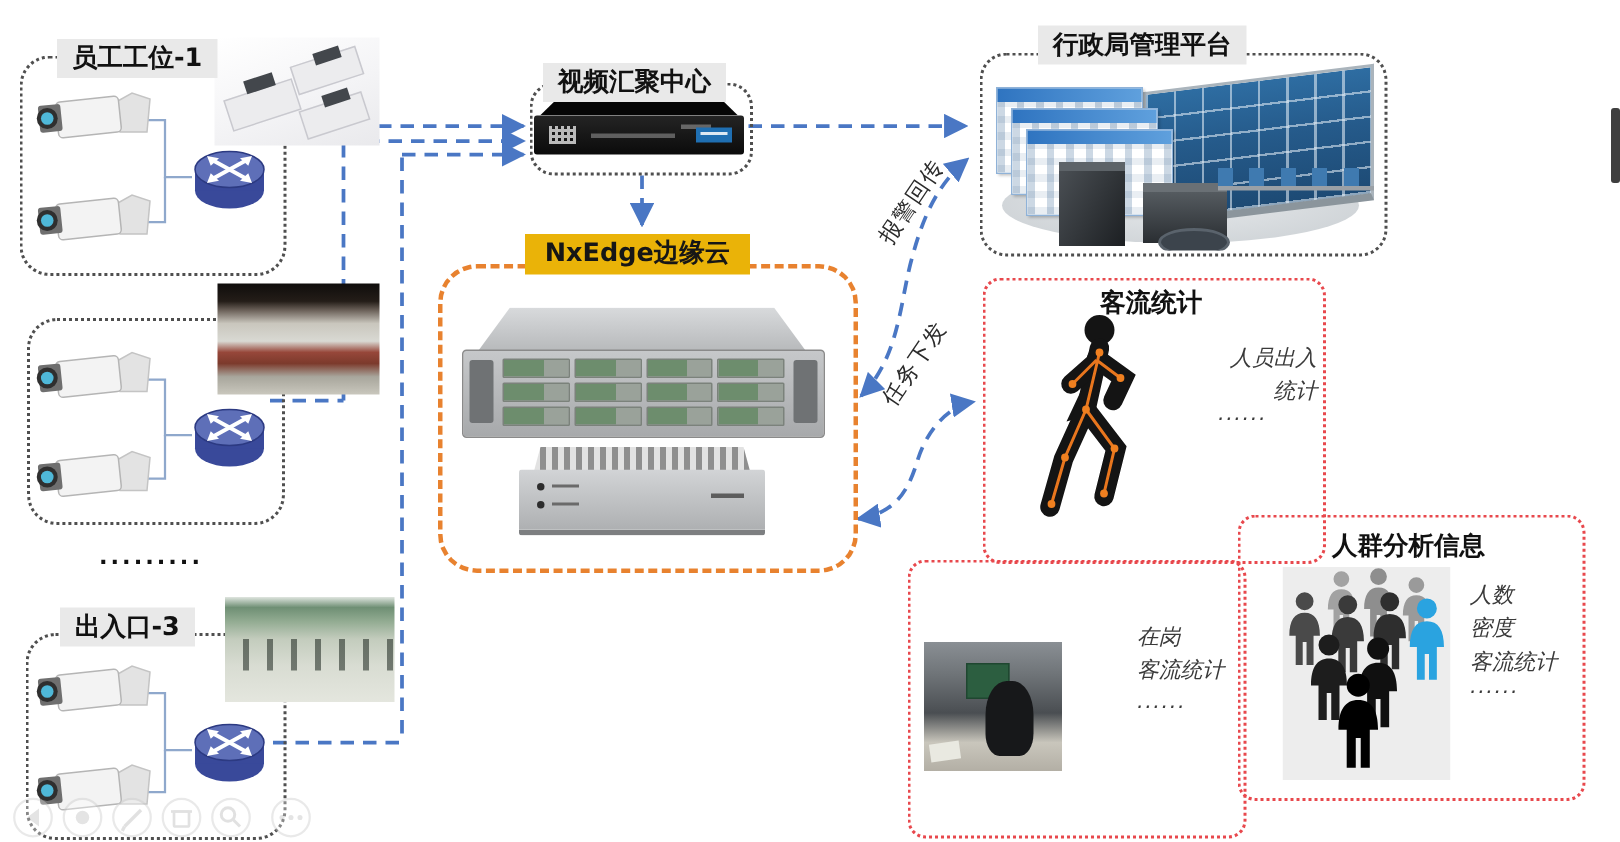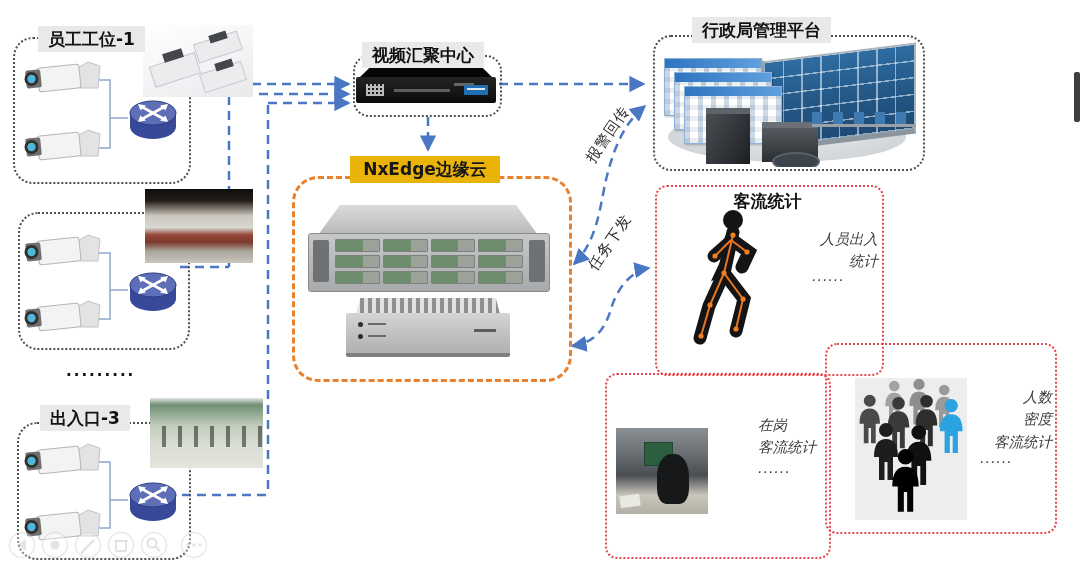--- a/index.html
+++ b/index.html
@@ -253,34 +253,35 @@
     <div class="abs" style="left:45%;top:30%;width:34%;height:58%;background:#17181a;border-radius:45% 45% 30% 30%;"></div>
     <div class="abs" style="left:4%;bottom:8%;width:22%;height:14%;background:#e9e9e1;transform:rotate(-8deg);"></div>
   </div>
   <div class="abs note" style="left:758px;top:414px;width:70px;font-style:italic;">
     <div>在岗</div>
     <div>客流统计</div>
   </div>
   <div class="abs ellip" style="left:758px;top:460px;">......</div>
 
   <div class="abs rbox" style="left:825px;top:343px;width:228px;height:187px;"></div>
+  <div class="abs ptitle" style="left:825px;top:352px;width:228px;">人群分析信息</div>
   <svg class="abs" style="left:855px;top:378px;z-index:3" width="112" height="142" viewBox="0 0 112 142">
     <rect x="0" y="0" width="112" height="142" fill="#ededed"></rect>
     <use href="#person" transform="translate(28,2) scale(0.75)" fill="#a2a2a2"></use>
     <use href="#person" transform="translate(52,0) scale(0.8)" fill="#8e8e8e"></use>
     <use href="#person" transform="translate(78,6) scale(0.75)" fill="#9a9a9a"></use>
     <use href="#person" transform="translate(2,16) scale(0.85)" fill="#4a4a4a"></use>
     <use href="#person" transform="translate(30,18) scale(0.9)" fill="#3a3a3a"></use>
     <use href="#person" transform="translate(58,16) scale(0.9)" fill="#2e2e2e"></use>
     <use href="#person" transform="translate(82,20) scale(0.95)" fill="#2aa3e0"></use>
     <use href="#person" transform="translate(16,44) scale(1)" fill="#1d1d1d"></use>
     <use href="#person" transform="translate(48,46) scale(1.05)" fill="#101010"></use>
     <use href="#person" transform="translate(34,70) scale(1.1)" fill="#000000"></use>
   </svg>
-  <div class="abs note" style="left:980px;top:386px;width:72px;text-align:right;">
+  <div class="abs note" style="left:980px;top:386px;width:72px;">
     <div>人数</div>
     <div>密度</div>
     <div>客流统计</div>
   </div>
   <div class="abs ellip" style="left:980px;top:450px;">......</div>
 
   <svg class="abs" style="left:4px;top:527px;z-index:5;opacity:.45" width="210" height="36" viewBox="0 0 210 36">
     <g stroke="#cfcfcf" stroke-width="1.5" fill="#ffffff" fill-opacity="0.7">
       <circle cx="18" cy="18" r="12.5"></circle>
         <circle cx="51" cy="18" r="12.5"></circle>

